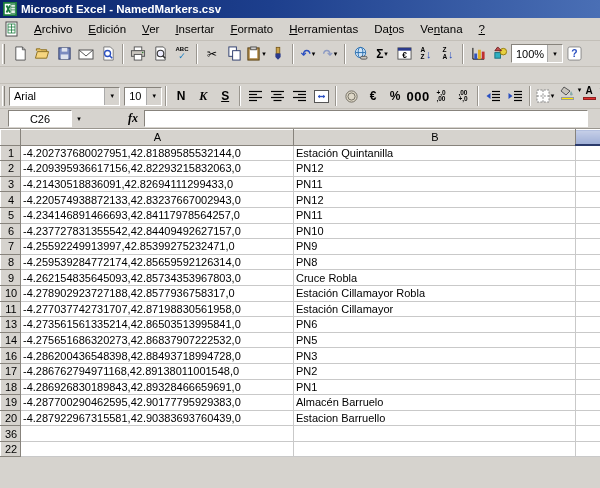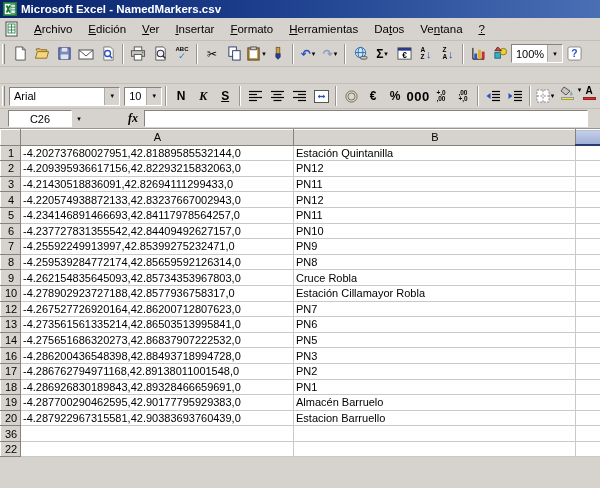--- a/index.html
+++ b/index.html
@@ -512,23 +512,23 @@
             <td class="cb">Cruce Robla</td>
             <td class="cc"></td>
           </tr>
           <tr>
             <td class="rn">10</td>
             <td class="ca">-4.278902923727188,42.8577936758317,0</td>
             <td class="cb">Estación Cillamayor Robla</td>
             <td class="cc"></td>
           </tr>
           <tr>
-            <td class="rn">12</td>
-            <td class="ca">-4.267527726920164,42.86200712807623,0</td>
-            <td class="cb">PN7</td>
+            <td class="rn">11</td>
+            <td class="ca">-4.277037742731707,42.87198830561958,0</td>
+            <td class="cb">Estación Cillamayor</td>
             <td class="cc"></td>
           </tr>
           <tr>
             <td class="rn">13</td>
             <td class="ca">-4.273561561335214,42.86503513995841,0</td>
             <td class="cb">PN6</td>
             <td class="cc"></td>
           </tr>
           <tr>
             <td class="rn">14</td>

